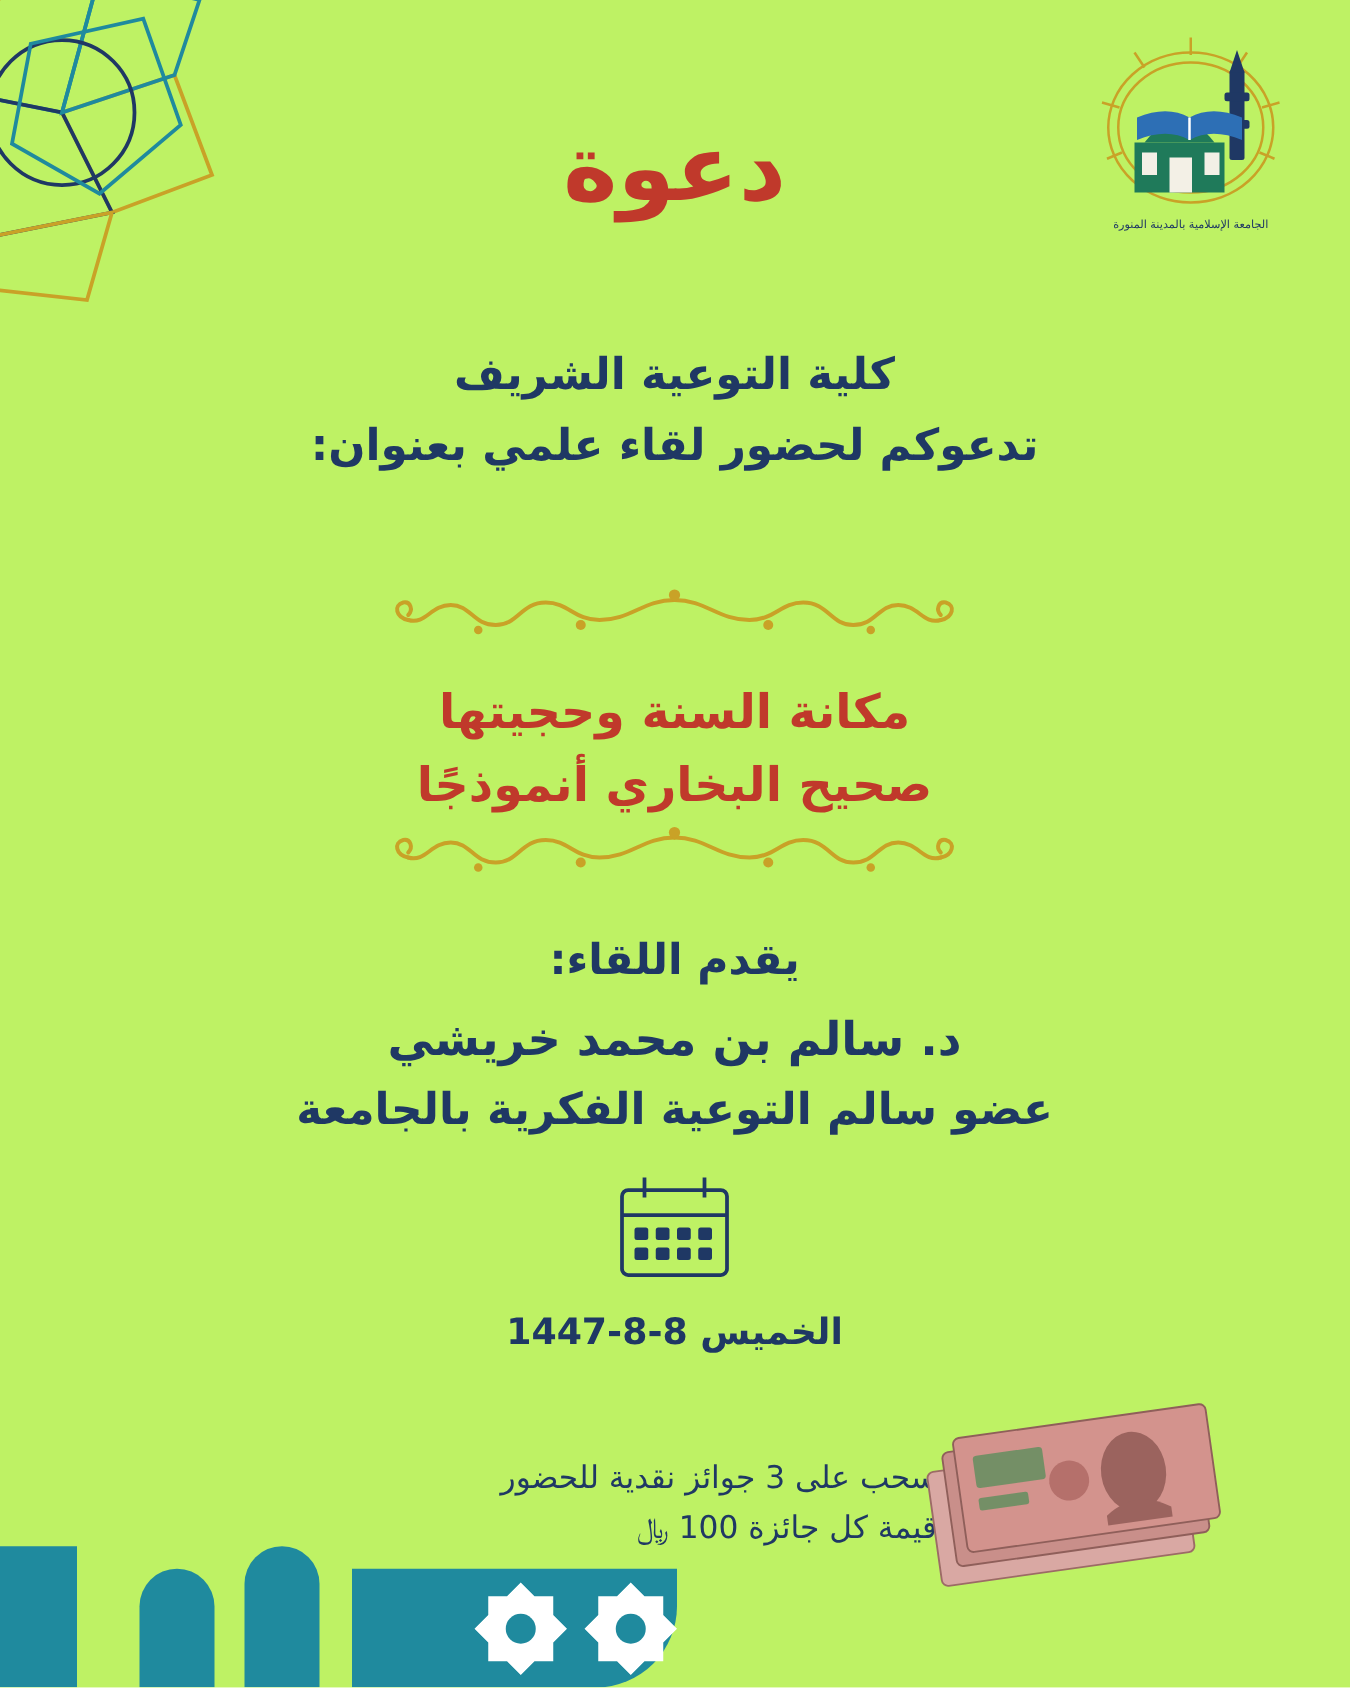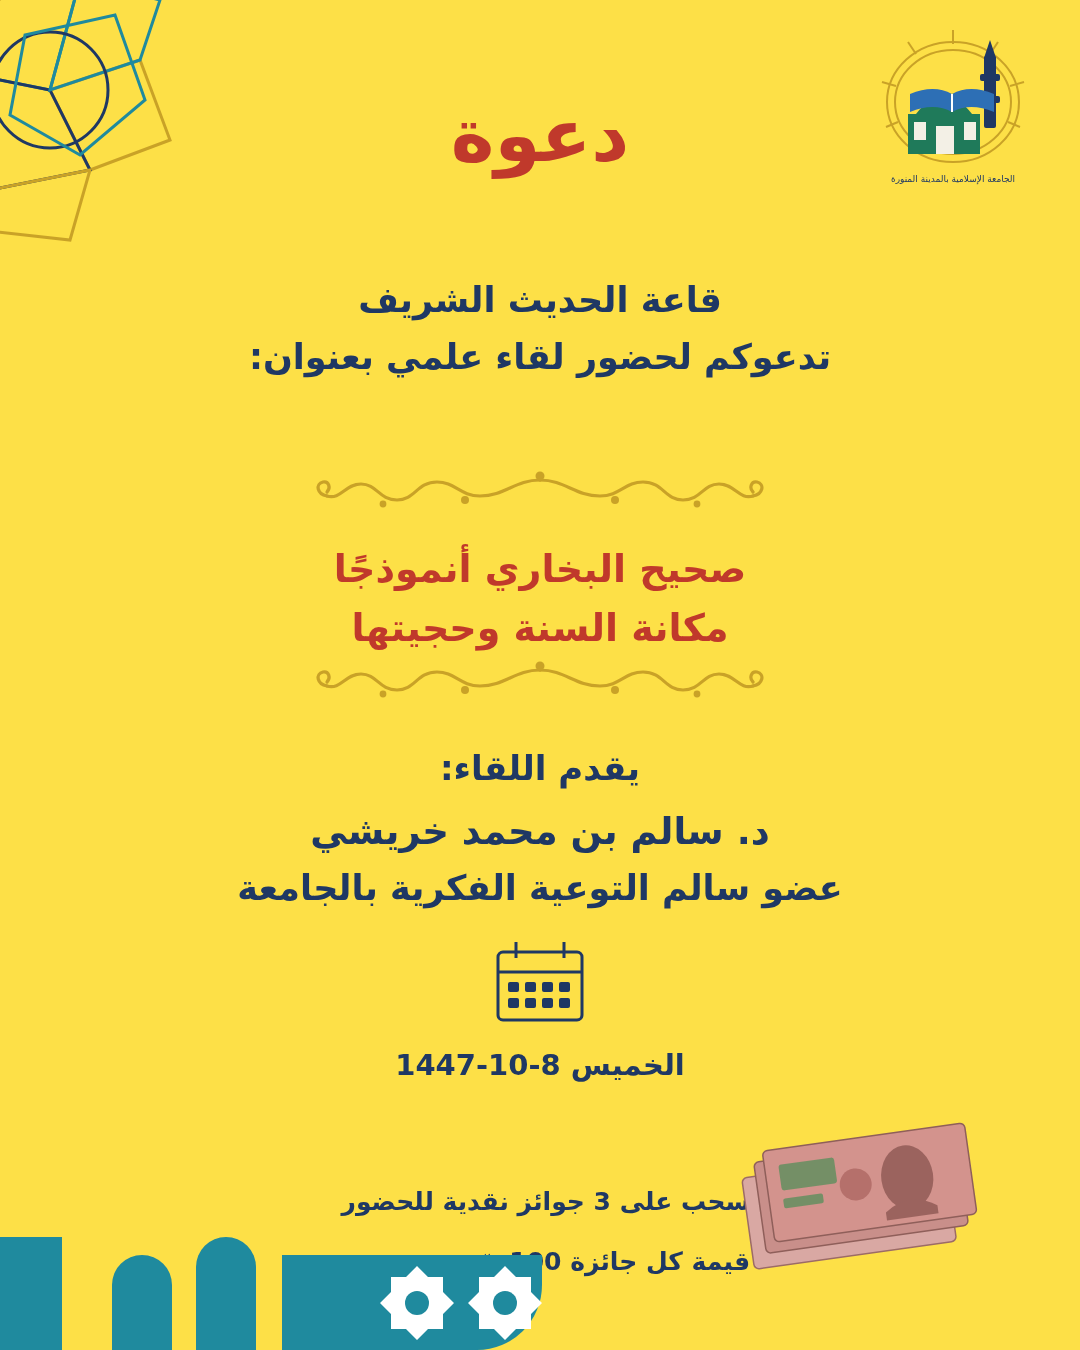--- a/index.html
+++ b/index.html
@@ -9,21 +9,21 @@
     height: 1350px;
     background: #ffffff;
     font-family: "DejaVu Sans", "Liberation Sans", sans-serif;
     overflow: hidden;
   }
 
   .poster {
     position: relative;
     width: 1080px;
     height: 1350px;
-    background: #fde047;
+    background: #bef264;
     overflow: hidden;
   }
 
   
   .ornament-tl {
     position: absolute;
     top: -60px;
     left: -70px;
     width: 330px;
     height: 330px;
@@ -160,24 +160,23 @@
   
   .prize-note {
     position: absolute;
     top: 1162px;
     right: 330px;
     text-align: right;
     color: #1f3864;
   }
   .prize-line {
     font-size: 25px;
-    font-weight: 700;
+    font-weight: 400;
     line-height: 1.6;
     color: #1f3864;
-    margin-top: 20px;
   }
   .riyal { font-size: 23px; }
 
   .money {
     position: absolute;
     top: 1128px;
     right: 100px;
     width: 240px;
     height: 145px;
     transform: rotate(-8deg);
@@ -257,21 +256,21 @@
 
     <g>
       <path d="M42 72 Q66 62 84 72 L84 90 Q66 80 42 90 Z" fill="#2d6fb5"></path>
       <path d="M84 72 Q102 62 126 72 L126 90 Q102 80 84 90 Z" fill="#2d6fb5"></path>
       <line x1="84" y1="72" x2="84" y2="90" stroke="#ffffff" stroke-width="2"></line>
     </g>
     <text x="85" y="160" font-size="9" fill="#1f3864" text-anchor="middle" font-family="'DejaVu Sans',sans-serif">الجامعة الإسلامية بالمدينة المنورة</text>
   </svg>
 
   <div class="head-block">
-    <div class="head-line">قاعة الحديث الشريف</div>
+    <div class="head-line">كلية التوعية الشريف</div>
     <div class="head-line">تدعوكم  لحضور لقاء علمي بعنوان:</div>
   </div>
 
   <svg class="flourish top" viewBox="0 0 470 48">
     <g fill="none" stroke="#c9a227" stroke-width="3.2" stroke-linecap="round">
       <path d="M235 10 C210 10 200 26 175 26 C155 26 150 12 132 12 C112 12 110 30 92 30 C74 30 72 14 56 14 C40 14 36 30 22 26"></path>
       <path d="M235 10 C260 10 270 26 295 26 C315 26 320 12 338 12 C358 12 360 30 378 30 C396 30 398 14 414 14 C430 14 434 30 448 26"></path>
       <path d="M22 26 C12 24 10 14 18 12 C24 11 26 18 22 22"></path>
       <path d="M448 26 C458 24 460 14 452 12 C446 11 444 18 448 22"></path>
       <path d="M235 10 L235 4"></path>
@@ -279,22 +278,22 @@
     <g fill="#c9a227">
       <circle cx="235" cy="6" r="4.5"></circle>
       <circle cx="160" cy="30" r="4"></circle>
       <circle cx="310" cy="30" r="4"></circle>
       <circle cx="78" cy="34" r="3.4"></circle>
       <circle cx="392" cy="34" r="3.4"></circle>
     </g>
   </svg>
 
   <div class="title-block">
+    <div class="title-line">مكانة السنة وحجيتها</div>
     <div class="title-line">صحيح البخاري أنموذجًا</div>
-    <div class="title-line">مكانة السنة وحجيتها</div>
   </div>
 
   <svg class="flourish bottom" viewBox="0 0 470 48">
     <g fill="none" stroke="#c9a227" stroke-width="3.2" stroke-linecap="round">
       <path d="M235 10 C210 10 200 26 175 26 C155 26 150 12 132 12 C112 12 110 30 92 30 C74 30 72 14 56 14 C40 14 36 30 22 26"></path>
       <path d="M235 10 C260 10 270 26 295 26 C315 26 320 12 338 12 C358 12 360 30 378 30 C396 30 398 14 414 14 C430 14 434 30 448 26"></path>
       <path d="M22 26 C12 24 10 14 18 12 C24 11 26 18 22 22"></path>
       <path d="M448 26 C458 24 460 14 452 12 C446 11 444 18 448 22"></path>
       <path d="M235 10 L235 4"></path>
     </g>
@@ -329,21 +328,21 @@
             <rect x="37" y="44" width="11" height="10" rx="2"></rect>
             <rect x="54" y="44" width="11" height="10" rx="2"></rect>
             <rect x="71" y="44" width="11" height="10" rx="2"></rect>
             <rect x="20" y="60" width="11" height="10" rx="2"></rect>
             <rect x="37" y="60" width="11" height="10" rx="2"></rect>
             <rect x="54" y="60" width="11" height="10" rx="2"></rect>
             <rect x="71" y="60" width="11" height="10" rx="2"></rect>
           </g>
         </svg>
       </div>
-      <div class="info-label">الخميس 8-10-1447</div>
+      <div class="info-label">الخميس 8-8-1447</div>
     </div>
 
 
 
   </div>
 
   <div class="prize-note">
     <div class="prize-line">سحب على 3 جوائز نقدية للحضور</div>
     <div class="prize-line">
       <span>قيمة كل جائزة 100</span>

